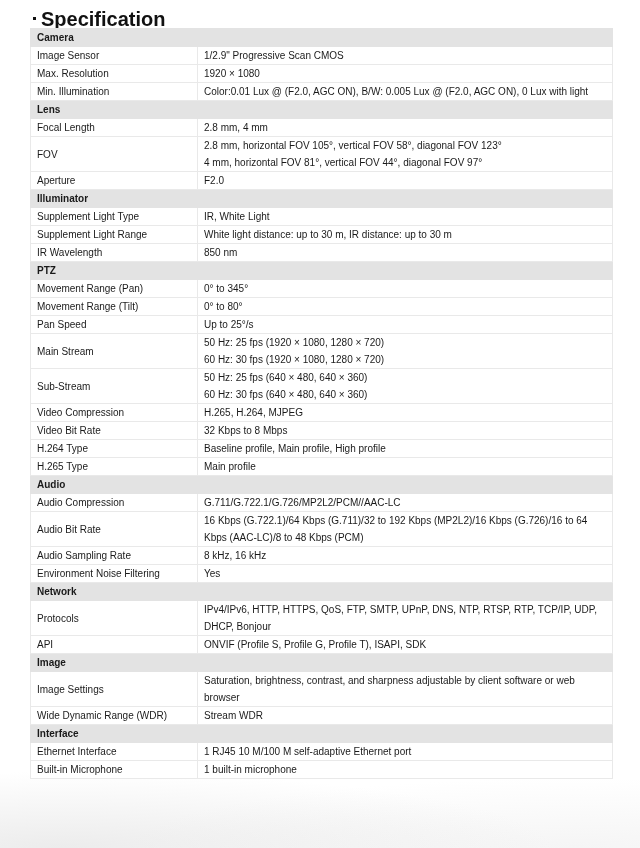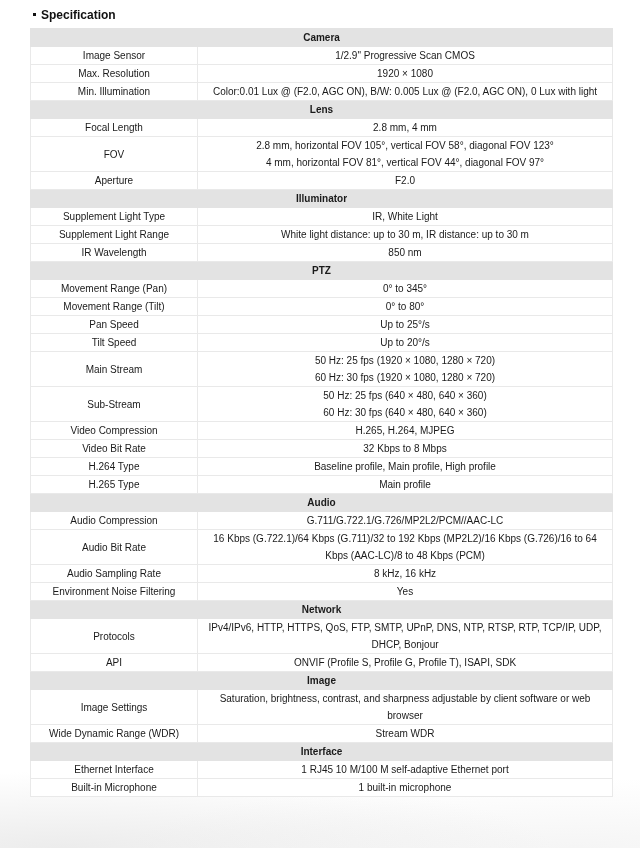--- a/index.html
+++ b/index.html
@@ -12,34 +12,33 @@
   }
   .bg-texture {
     position: absolute; left: 0; right: 0; bottom: 0; height: 90px;
     background:
       radial-gradient(ellipse at 10% 100%, rgba(200,200,200,0.35), rgba(255,255,255,0) 60%),
       radial-gradient(ellipse at 90% 100%, rgba(215,215,215,0.25), rgba(255,255,255,0) 55%);
     pointer-events: none;
   }
   .title {
     position: absolute; left: 33px; top: 8px;
-    font-size: 12px; font-weight: bold; color: #111;
+    font-size: 20px; font-weight: bold; color: #111;
     display: flex; align-items: center;
   }
   .title .bullet {
     display: inline-block; width: 3px; height: 3px; background: #111;
     margin-right: 5px; position: relative; top: -1px;
   }
   table.spec {
     position: absolute; left: 30px; top: 28px;
     width: 582px;
     border-collapse: collapse;
     font-size: 10px;
     table-layout: fixed;
-    text-align: center;
   }
   table.spec col.c1 { width: 167px; }
   table.spec col.c2 { width: 415px; }
   table.spec td {
     border: 1px solid #e9e9e9;
     padding: 0 6px;
     height: 17px;
     line-height: 17px;
     vertical-align: middle;
     white-space: nowrap;
@@ -147,26 +146,20 @@
           <div>0° to 80°</div>
         </td>
       </tr>
       <tr class="row">
         <td>Pan Speed</td>
         <td>
           <div>Up to 25°/s</div>
         </td>
       </tr>
       <tr class="row">
-        <td>Tilt Speed</td>
-        <td>
-          <div>Up to 20°/s</div>
-        </td>
-      </tr>
-      <tr class="row">
         <td>Main Stream</td>
         <td class="multi">
           <div>50 Hz: 25 fps (1920 × 1080, 1280 × 720)</div>
           <div>60 Hz: 30 fps (1920 × 1080, 1280 × 720)</div>
         </td>
       </tr>
       <tr class="row">
         <td>Sub-Stream</td>
         <td class="multi">
           <div>50 Hz: 25 fps (640 × 480, 640 × 360)</div>

